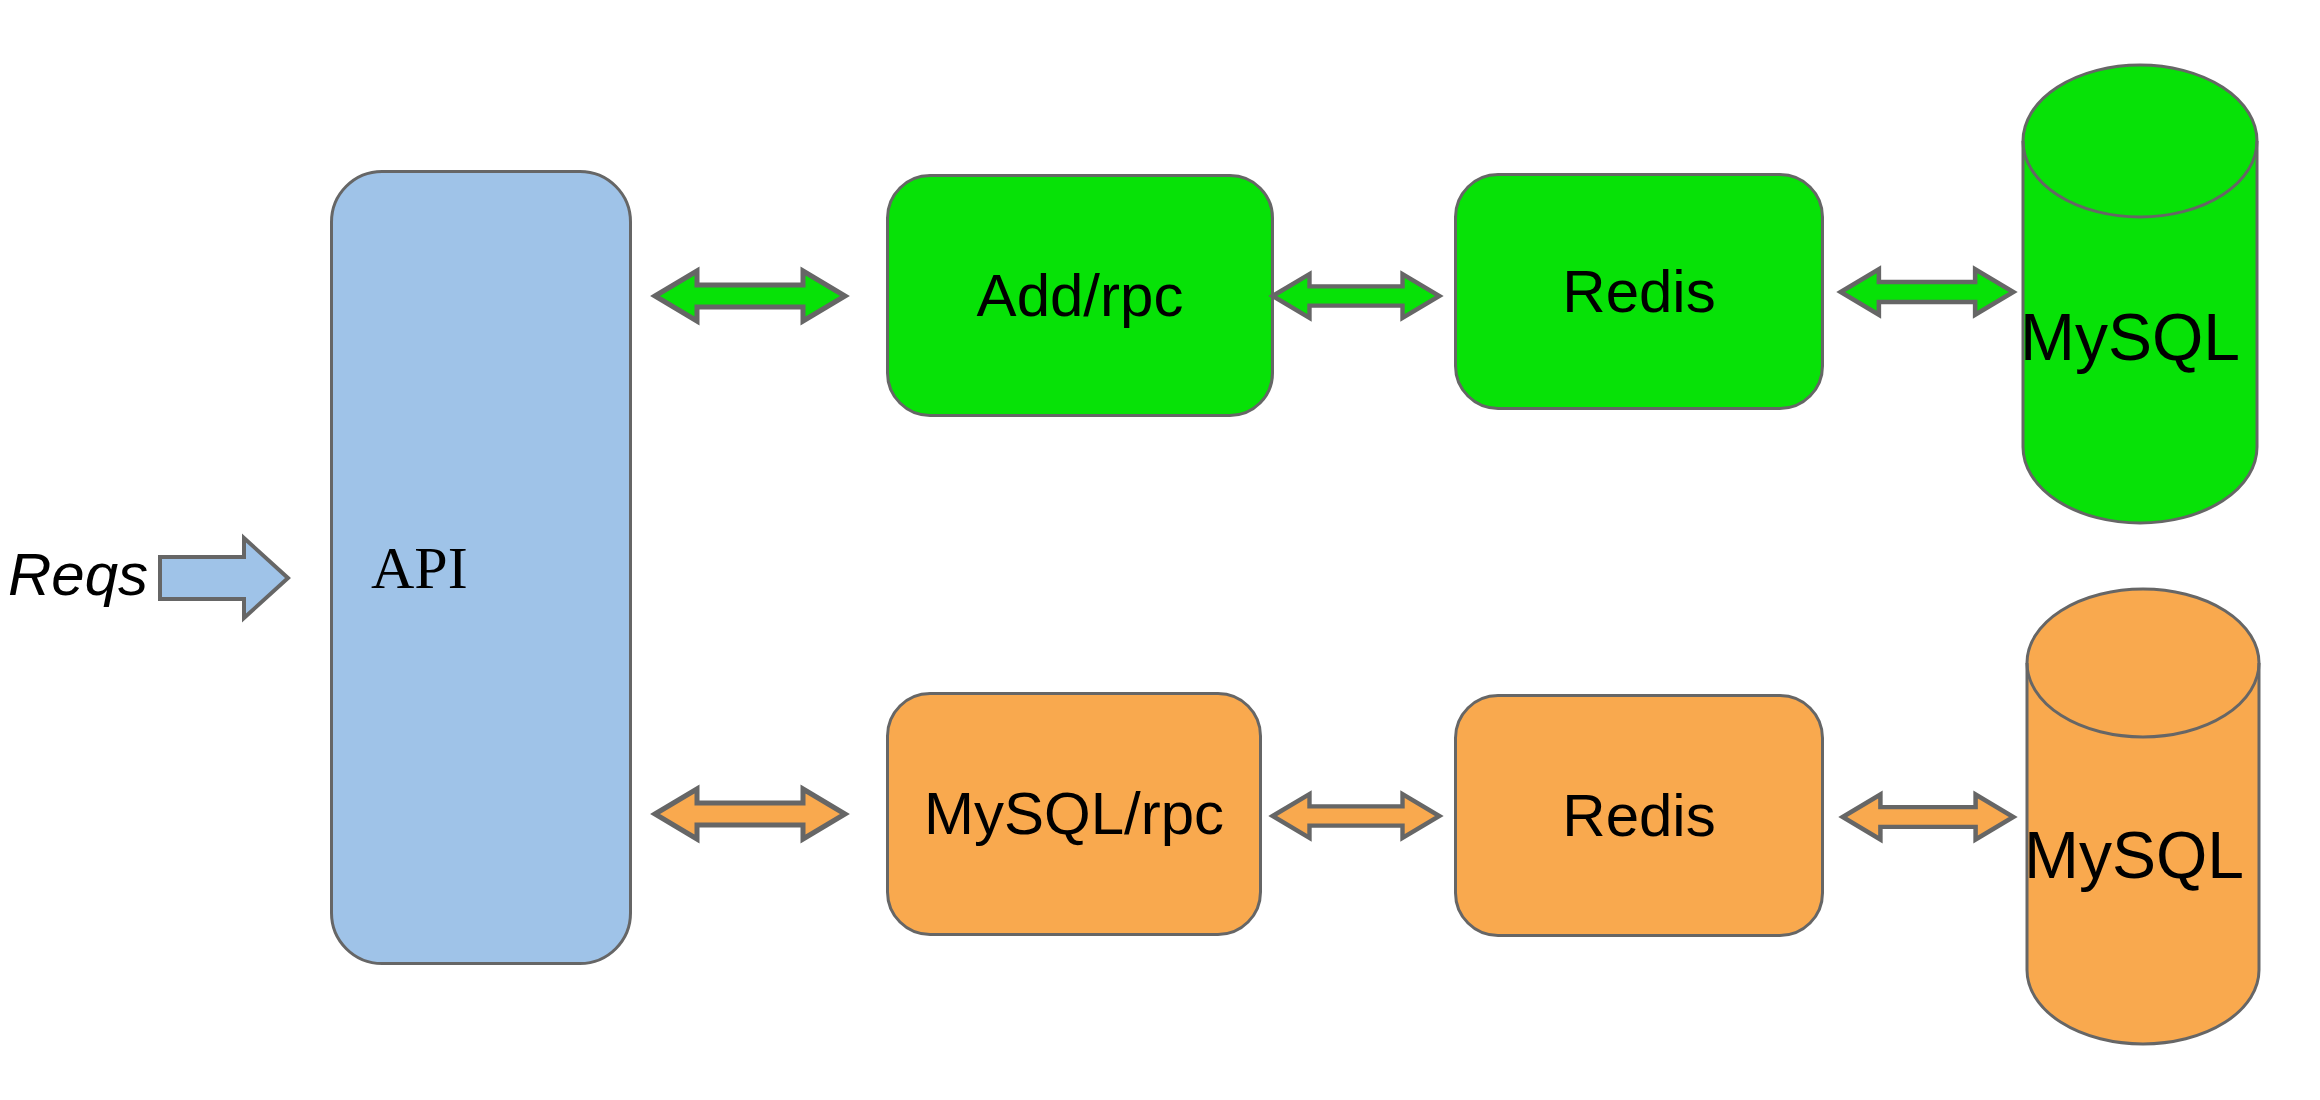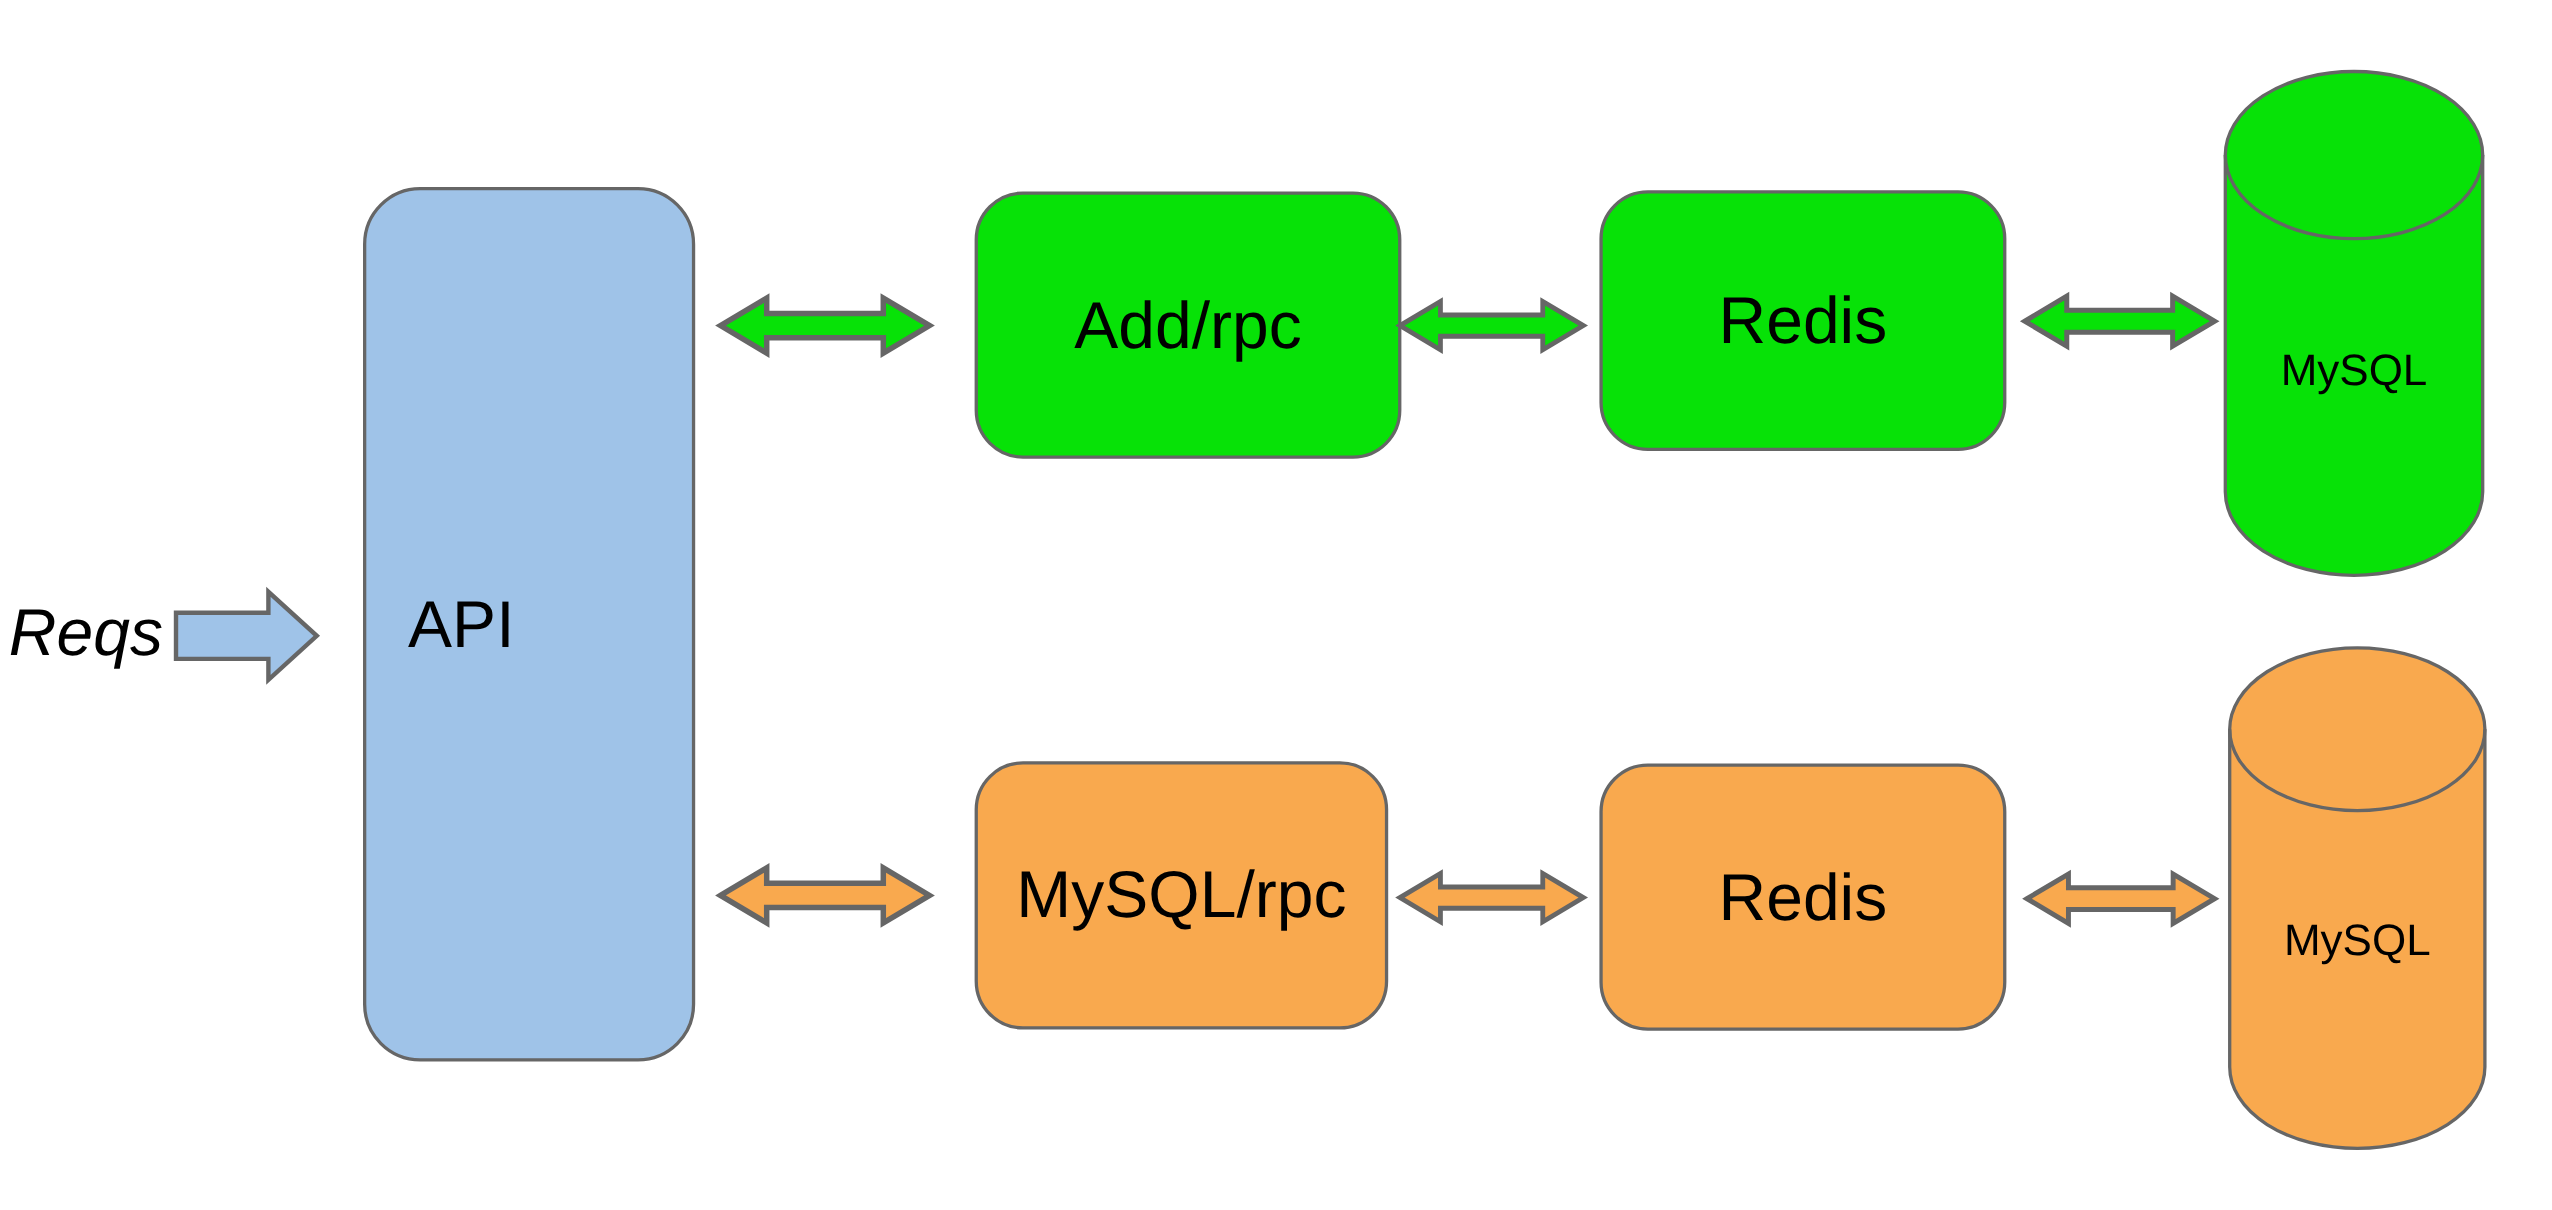--- a/index.html
+++ b/index.html
@@ -38,37 +38,36 @@
   .gw-text{
     padding-left:38px;
     font-size:60px;
     line-height:76px;
     text-align:left;
   }
   svg.cylinder path{stroke:#666666;stroke-width:3;}
   svg.cylinder path.lid{fill:none;}
   .cyl-label{
     position:absolute;
-    text-align:center;
-    font-size:40px;
+    font-size:66px;
     line-height:64px;
   }
 </style>
 </head>
 <body>
 
 <div class="canvas">
 
   <div class="label" style="left:8px;top:543px;">Reqs</div>
 
   <svg class="arrow sarrow" style="left:158px;top:536px;width:132px;height:84px;" viewBox="0 0 132 84">
     <polygon points="2,21 86,21 86,2 130,42 86,82 86,63 2,63" style="fill: rgb(159, 195, 232);"></polygon>
   </svg>
 
-  <div class="node gw-node" style="left: 330px; top: 170px; width: 302px; height: 795px; border-radius: 52px; background: rgb(159, 195, 232);">
+  <div class="node gw-node" style="left: 330px; top: 170px; width: 302px; height: 795px; border-radius: 52px; background: rgb(159, 195, 232); font-family: Liberation Serif, serif;">
     <div class="gw-text">
       <div>API</div>
     </div>
   </div>
 
   <svg class="arrow darrow" style="left:652px;top:268px;width:196px;height:56px;" viewBox="0 0 196 56">
     <polygon points="3,28 45,3 45,17 151,17 151,3 193,28 151,53 151,39 45,39 45,53" style="fill: rgb(7, 226, 7);"></polygon>
   </svg>
 
   <div class="node" style="left: 886px; top: 174px; width: 388px; height: 243px; border-radius: 44px; background: rgb(7, 226, 7);">

